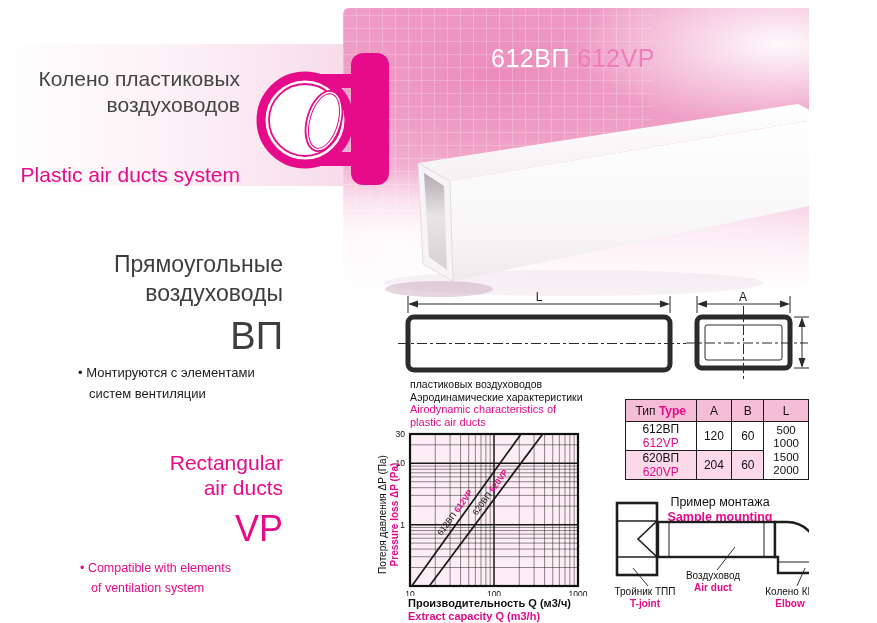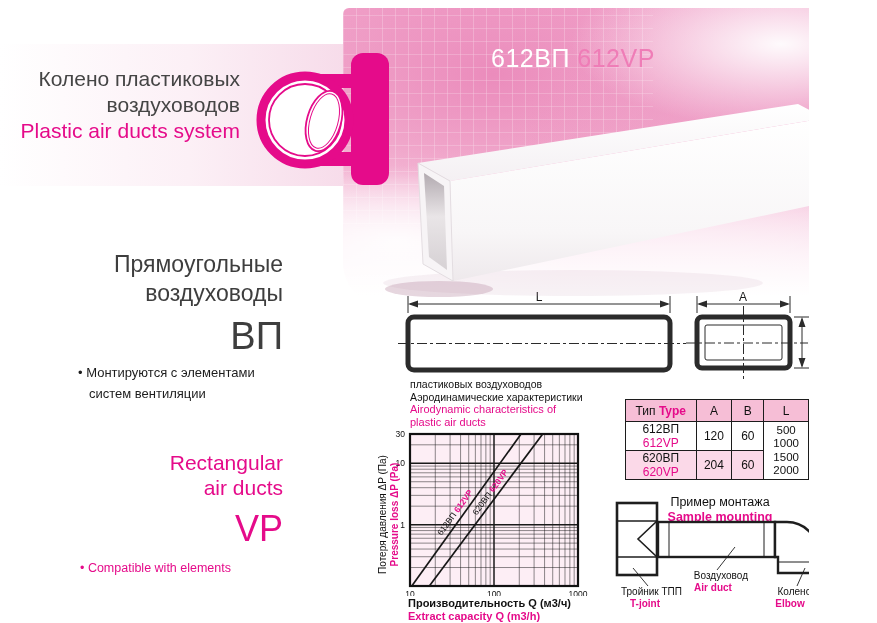--- a/index.html
+++ b/index.html
@@ -26,21 +26,21 @@
   .duct-svg{position:absolute;left:0;top:0;z-index:2;}
   .product-title{position:absolute;left:148px;top:36px;z-index:3;font-size:25px;letter-spacing:.5px;}
   .product-title .ru{color:#ffffff;}
   .product-title .en{color:#ef7db7;}
 
   
   .brand-band{position:absolute;left:0;top:44px;width:343px;height:142px;
     background:linear-gradient(90deg,#ffffff 0%,#fcf0f6 55%,#f7dcea 100%);}
   .brand-text{position:absolute;left:0;top:66px;width:240px;text-align:right;line-height:26px;}
   .brand-text .ru{font-size:21px;color:#454545;}
-  .brand-text .en{font-size:21px;color:#e50b8a;}
+  .brand-text .en{font-size:21px;color:#e50b8a;margin-top:44px;}
   .logo{position:absolute;left:248px;top:40px;z-index:4;}
 
   
   .ru-block{position:absolute;left:40px;top:250px;width:243px;text-align:right;color:#3e3e3e;}
   .ru-block .h{font-size:23px;line-height:29px;}
   .ru-block .code{font-size:38px;line-height:40px;margin-top:8px;color:#3e3e3e;}
   .bullets{position:absolute;font-size:13px;line-height:21px;color:#1c1c1c;}
   .bullets-ru{left:78px;top:362px;width:210px;}
   .bullets .cont{padding-left:11px;}
   .en-block{position:absolute;left:40px;top:450px;width:243px;text-align:right;color:#e50b8a;}
@@ -71,21 +71,21 @@
   .spec-table tr.r{height:28px;}
   .en-pink{color:#e50b8a;}
   .l-cell div{font-size:11.5px;line-height:13.5px;}
 
   
   .mount-title{position:absolute;left:640px;top:495px;width:160px;text-align:center;line-height:14.5px;}
   .mount-title .ru{font-size:12.5px;color:#111;}
   .mount-title .en{font-size:12.5px;font-weight:bold;color:#e50b8a;}
   #mount-svg{position:absolute;left:608px;top:500px;}
   .mount-label{position:absolute;text-align:center;font-size:10px;line-height:12px;}
-  .mount-label .ru{color:#111;text-align:right;}
+  .mount-label .ru{color:#111;}
   .mount-label .en{color:#e50b8a;font-weight:bold;}
   .ml-tjoint{left:608px;top:586px;width:74px;}
   .ml-duct{left:678px;top:570px;width:70px;}
   .ml-elbow{left:753px;top:586px;width:74px;}
 </style>
 </head>
 <body>
 
 <div class="page">
 
@@ -150,20 +150,21 @@
     <div class="cont">систем вентиляции</div>
   </div>
 
   <div class="en-block">
     <div class="h">Rectangular</div>
     <div class="h">air ducts</div>
     <div class="code">VP</div>
   </div>
   <div class="bullets bullets-en">
     <div><span>•</span> <span>Compatible with elements</span></div>
+    <div class="cont">of ventilation system</div>
   </div>
 
   <svg style="position:absolute;left:396px;top:288px;" width="430" height="95" viewBox="0 0 430 95">
     <g stroke="#2b2b2b" fill="none">
 
       <rect x="12" y="29" width="262" height="53" rx="6" stroke-width="5" fill="#ffffff"></rect>
       <line x1="2" y1="55.5" x2="290" y2="55.5" stroke-width="1" stroke-dasharray="10 3 3 3"></line>
 
       <line x1="12" y1="25" x2="12" y2="8" stroke-width="1"></line>
       <line x1="274" y1="25" x2="274" y2="8" stroke-width="1"></line>

